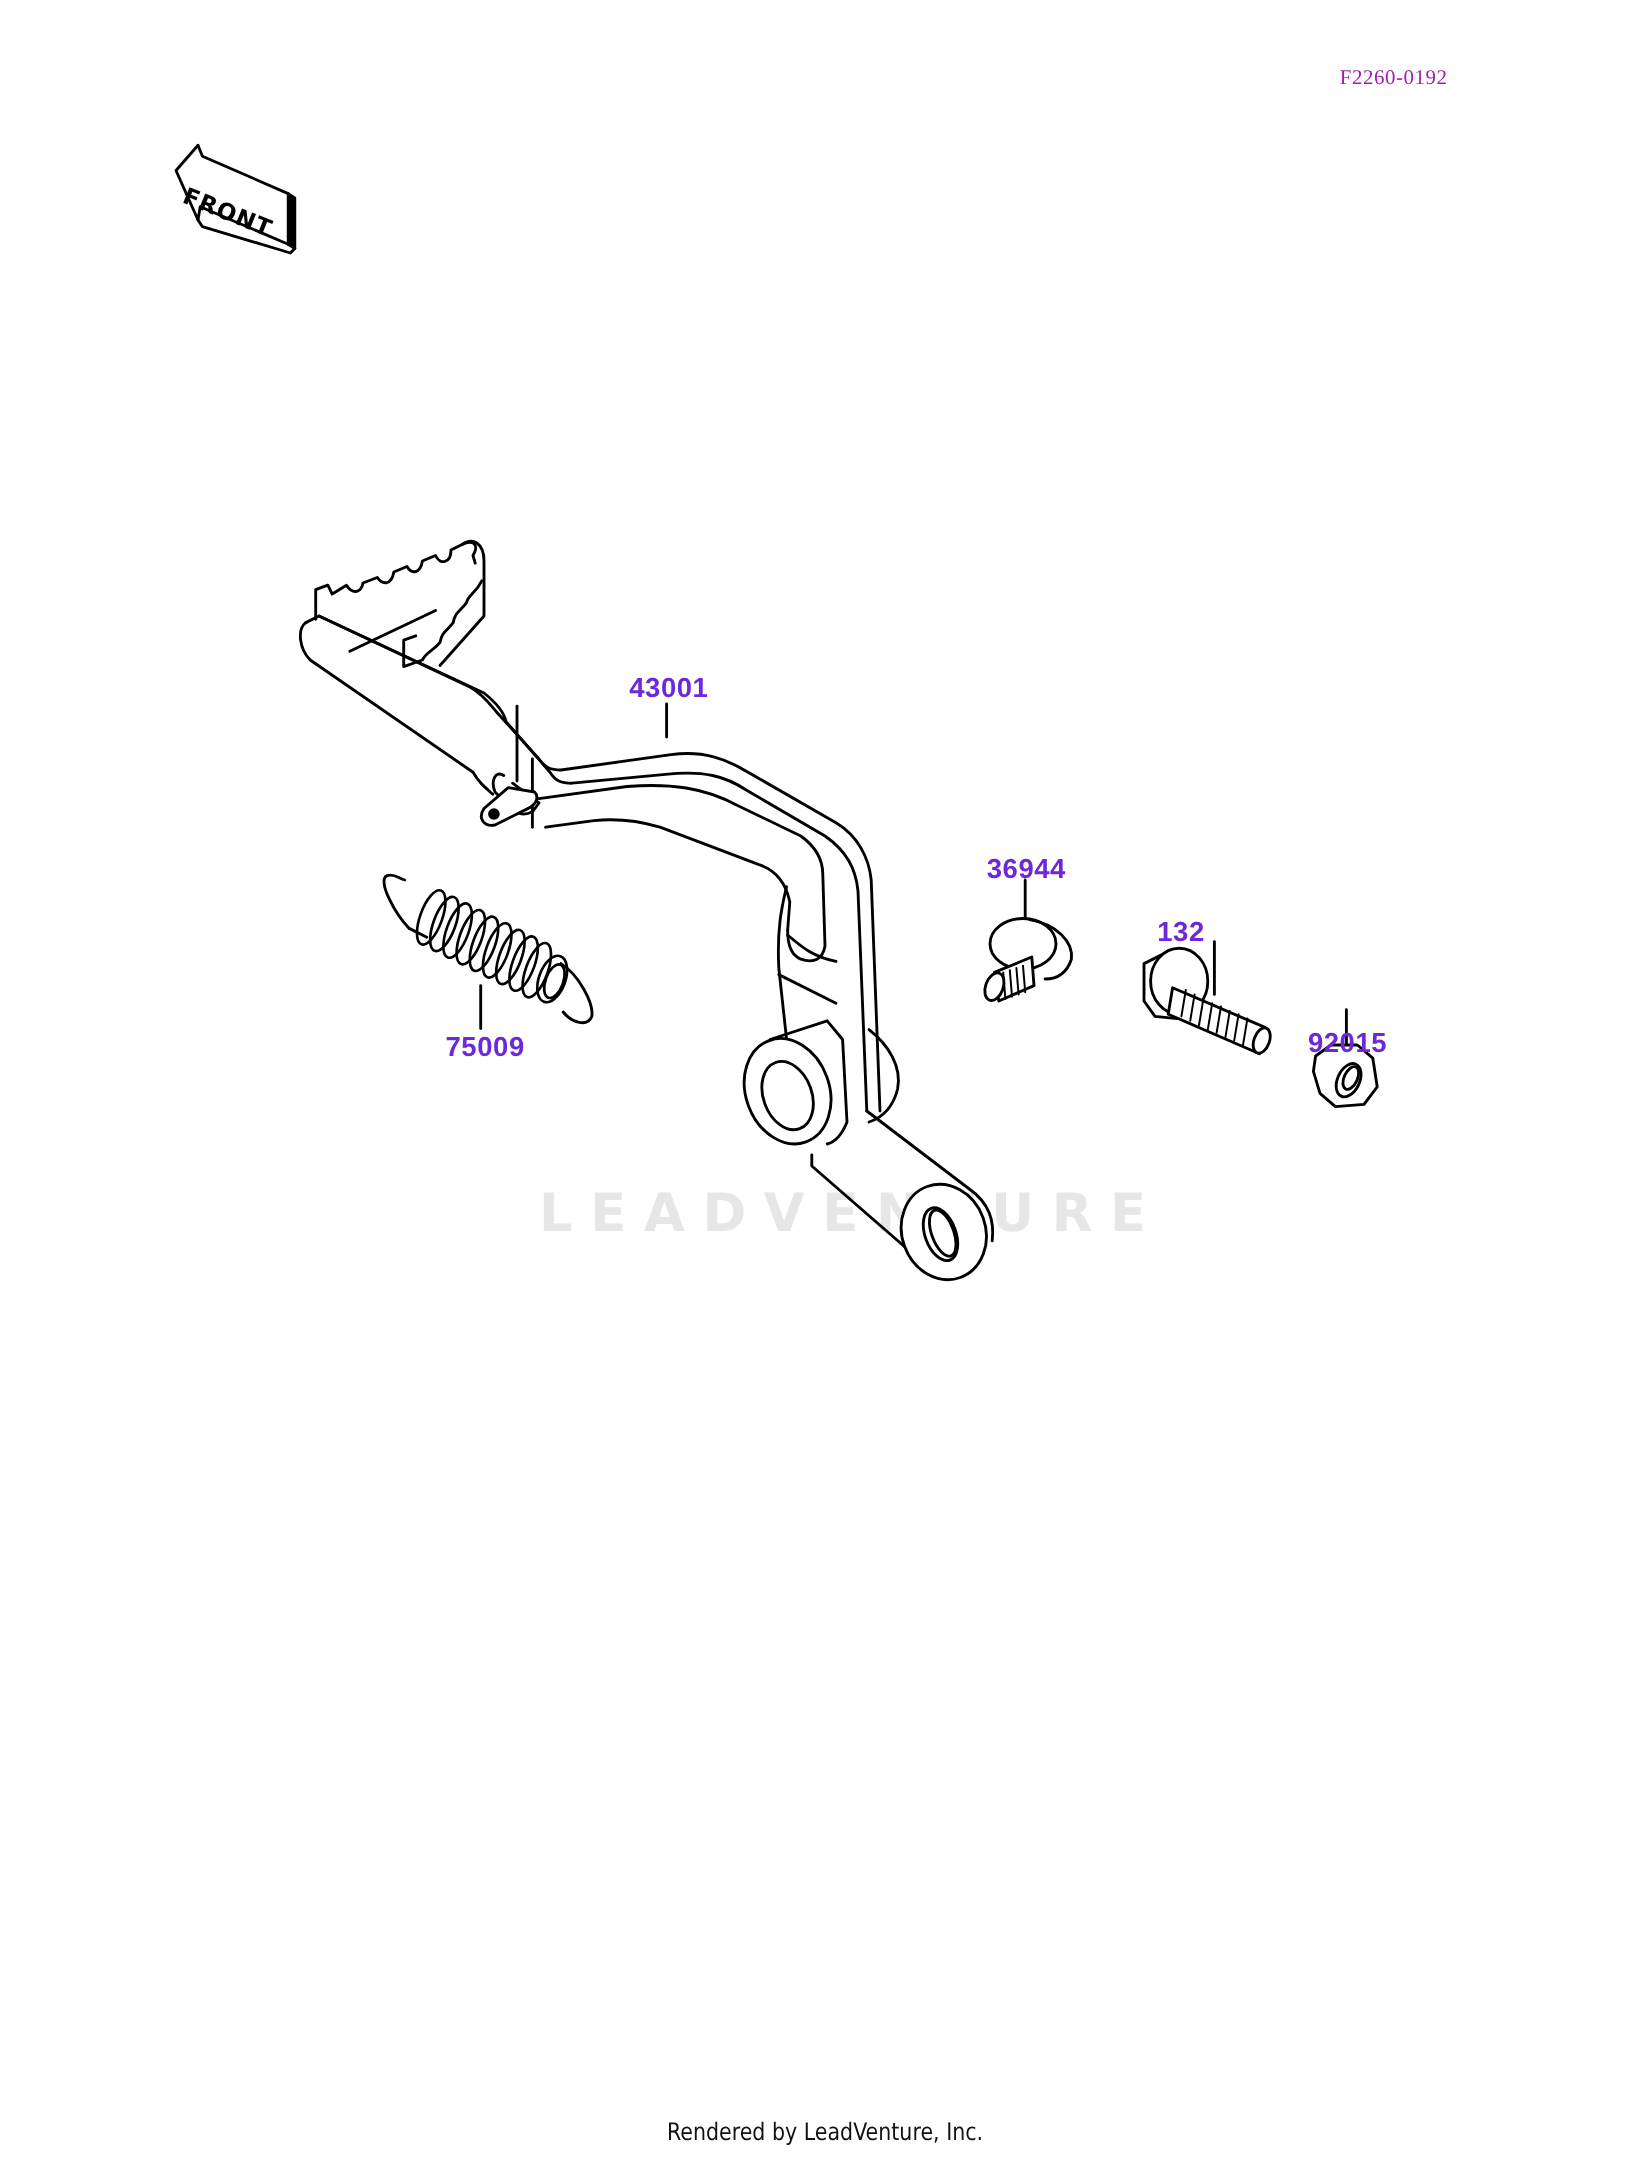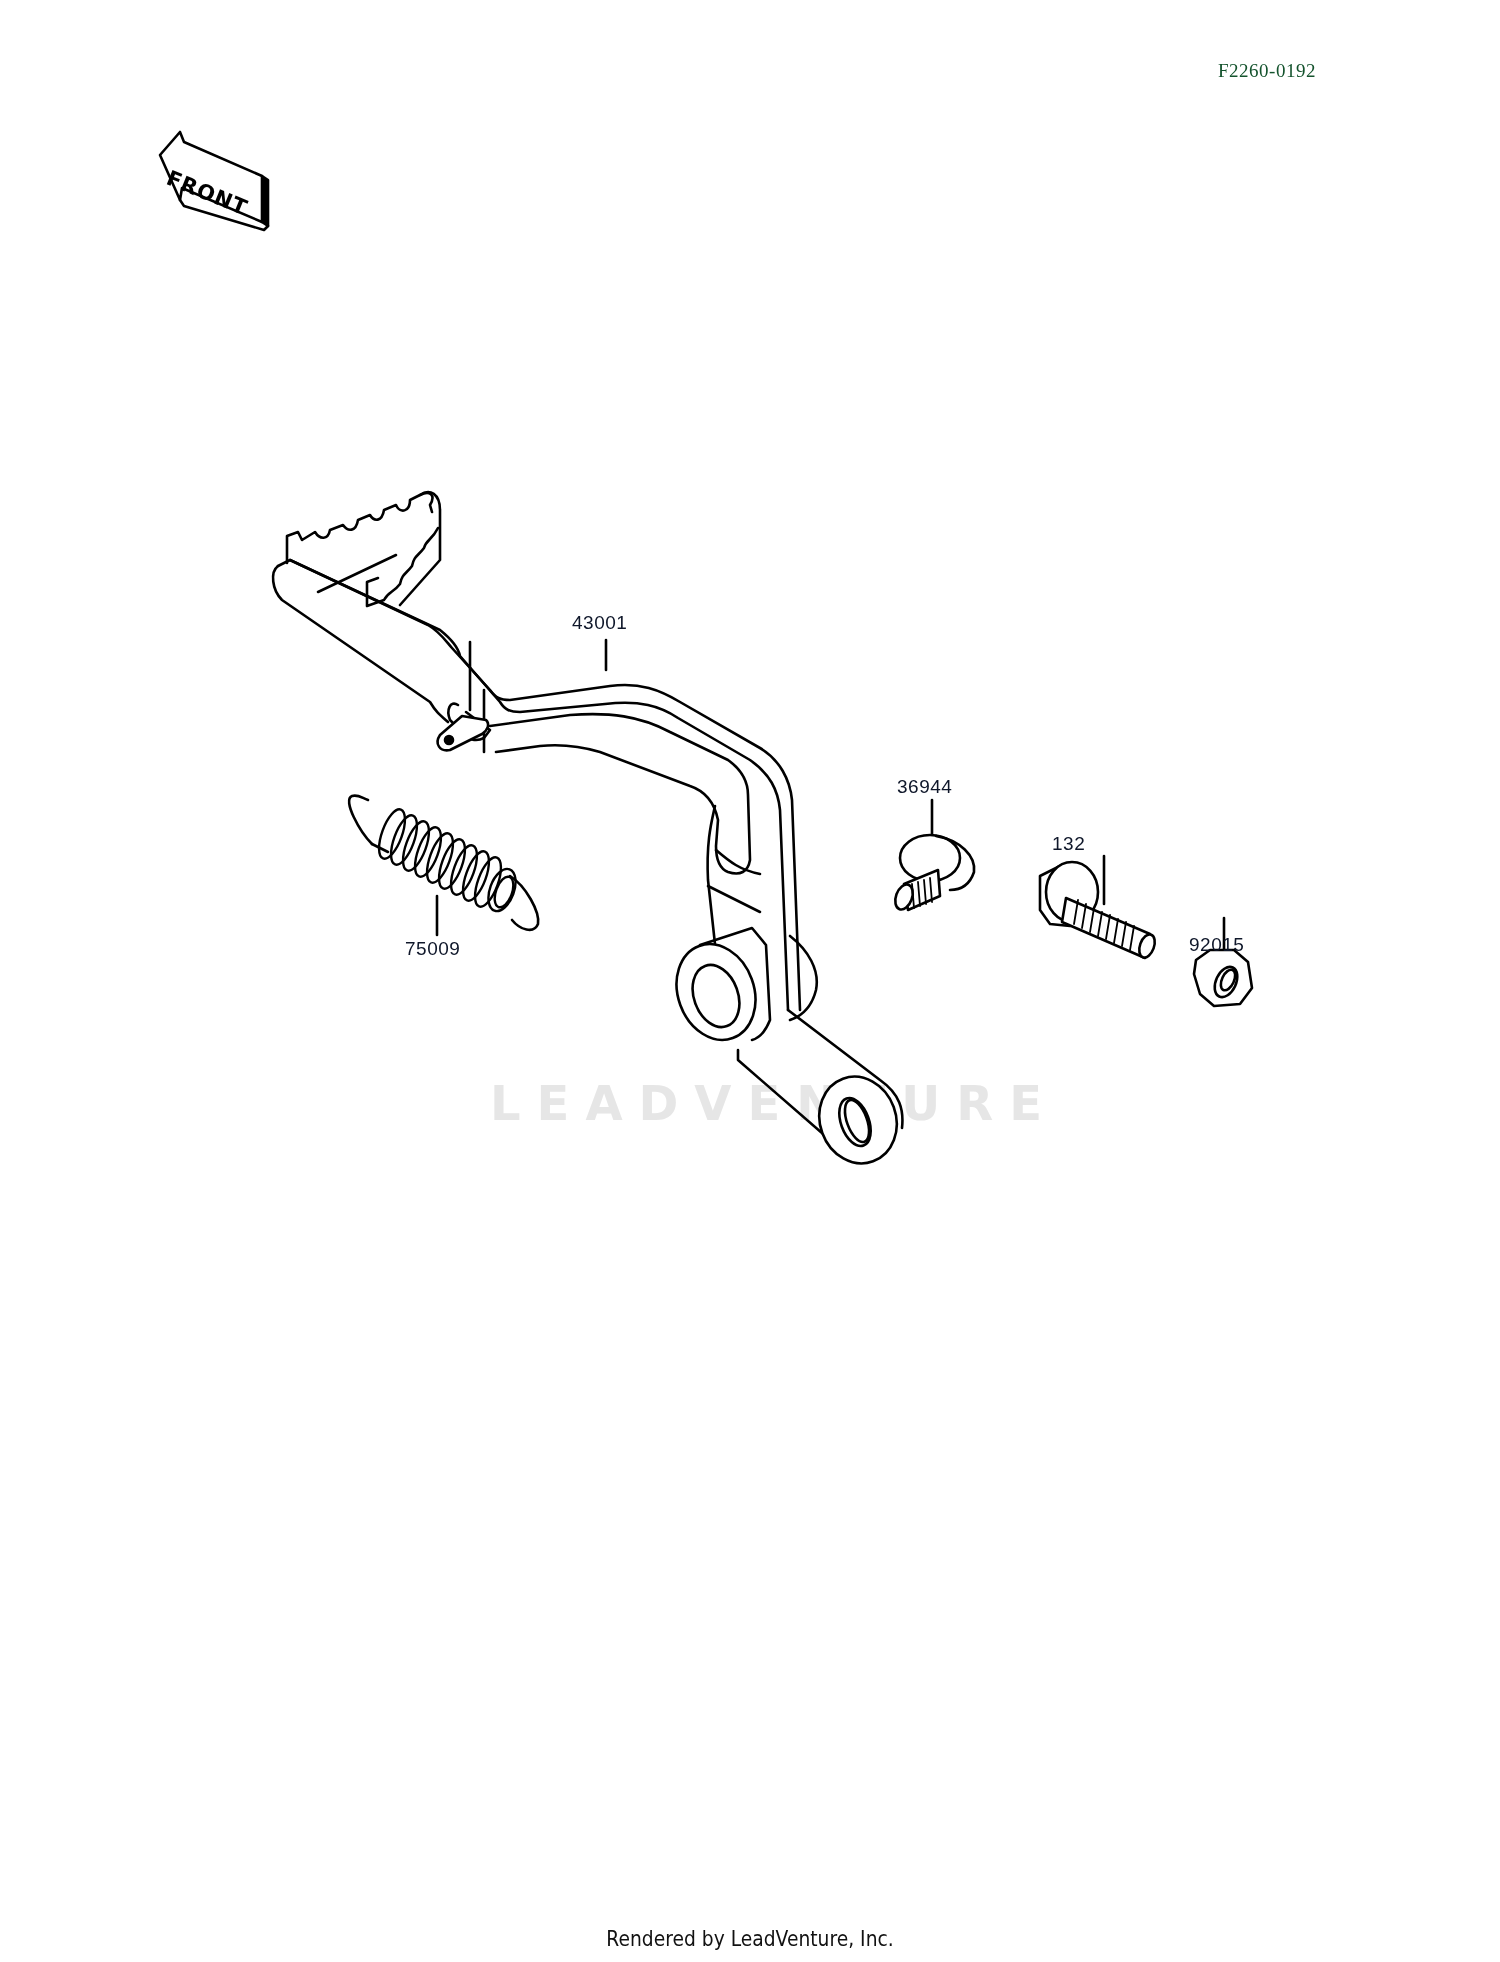--- a/index.html
+++ b/index.html
@@ -1,21 +1,21 @@
 <!DOCTYPE html>
 <html><head>
 <meta charset="utf-8">
 <style>
   html, body { margin: 0; padding: 0; background: #ffffff; }
   body { width: 1500px; height: 1962px; position: relative; overflow: hidden;
          font-family: "Liberation Sans", sans-serif; color: #000; }
   .ref-code { position: absolute; left: 1218px; top: 60px; font-family: "Liberation Serif", serif;
-              font-size: 19px; letter-spacing: 0.5px; color: #14532d; }
+              font-size: 19px; letter-spacing: 0.5px; color: #a21caf; }
   .diagram { position: absolute; left: 0; top: 0; width: 1500px; height: 1962px; }
-  .callout { position: absolute; font-size: 19px; font-weight: normal; color: #0f172a;
+  .callout { position: absolute; font-size: 25px; font-weight: bold; color: #6d28d9;
              font-family: "Liberation Sans", sans-serif; letter-spacing: 0.5px; }
   .watermark { position: absolute; left: 490px; top: 1075px; font-size: 48px; letter-spacing: 16px;
                color: #e6e6e6; font-family: "DejaVu Sans", sans-serif; font-weight: bold; }
   .footer { position: absolute; left: 0; width: 1500px; top: 1926px; text-align: center;
             font-family: "DejaVu Sans", sans-serif; font-size: 22px; color: #111; transform: scaleX(0.85); }
   svg path, svg ellipse, svg line, svg polyline, svg circle { vector-effect: non-scaling-stroke; }
 </style>
 </head>
 <body>
 

